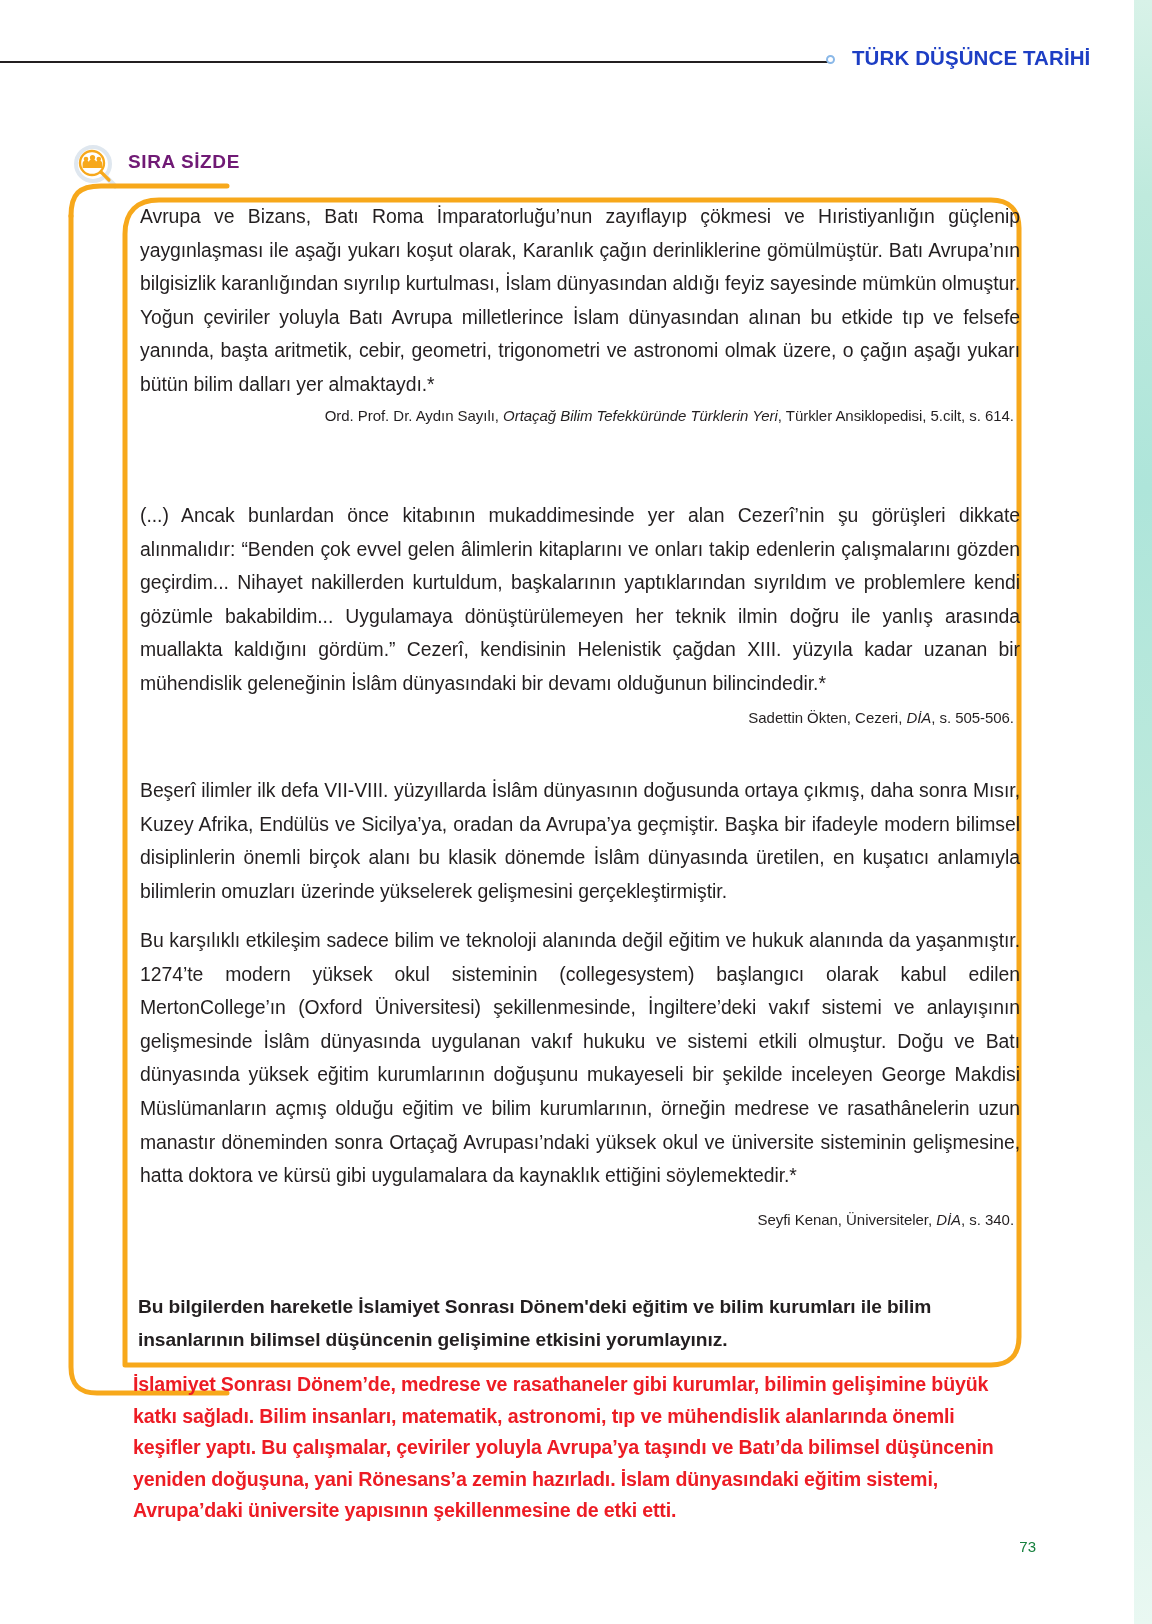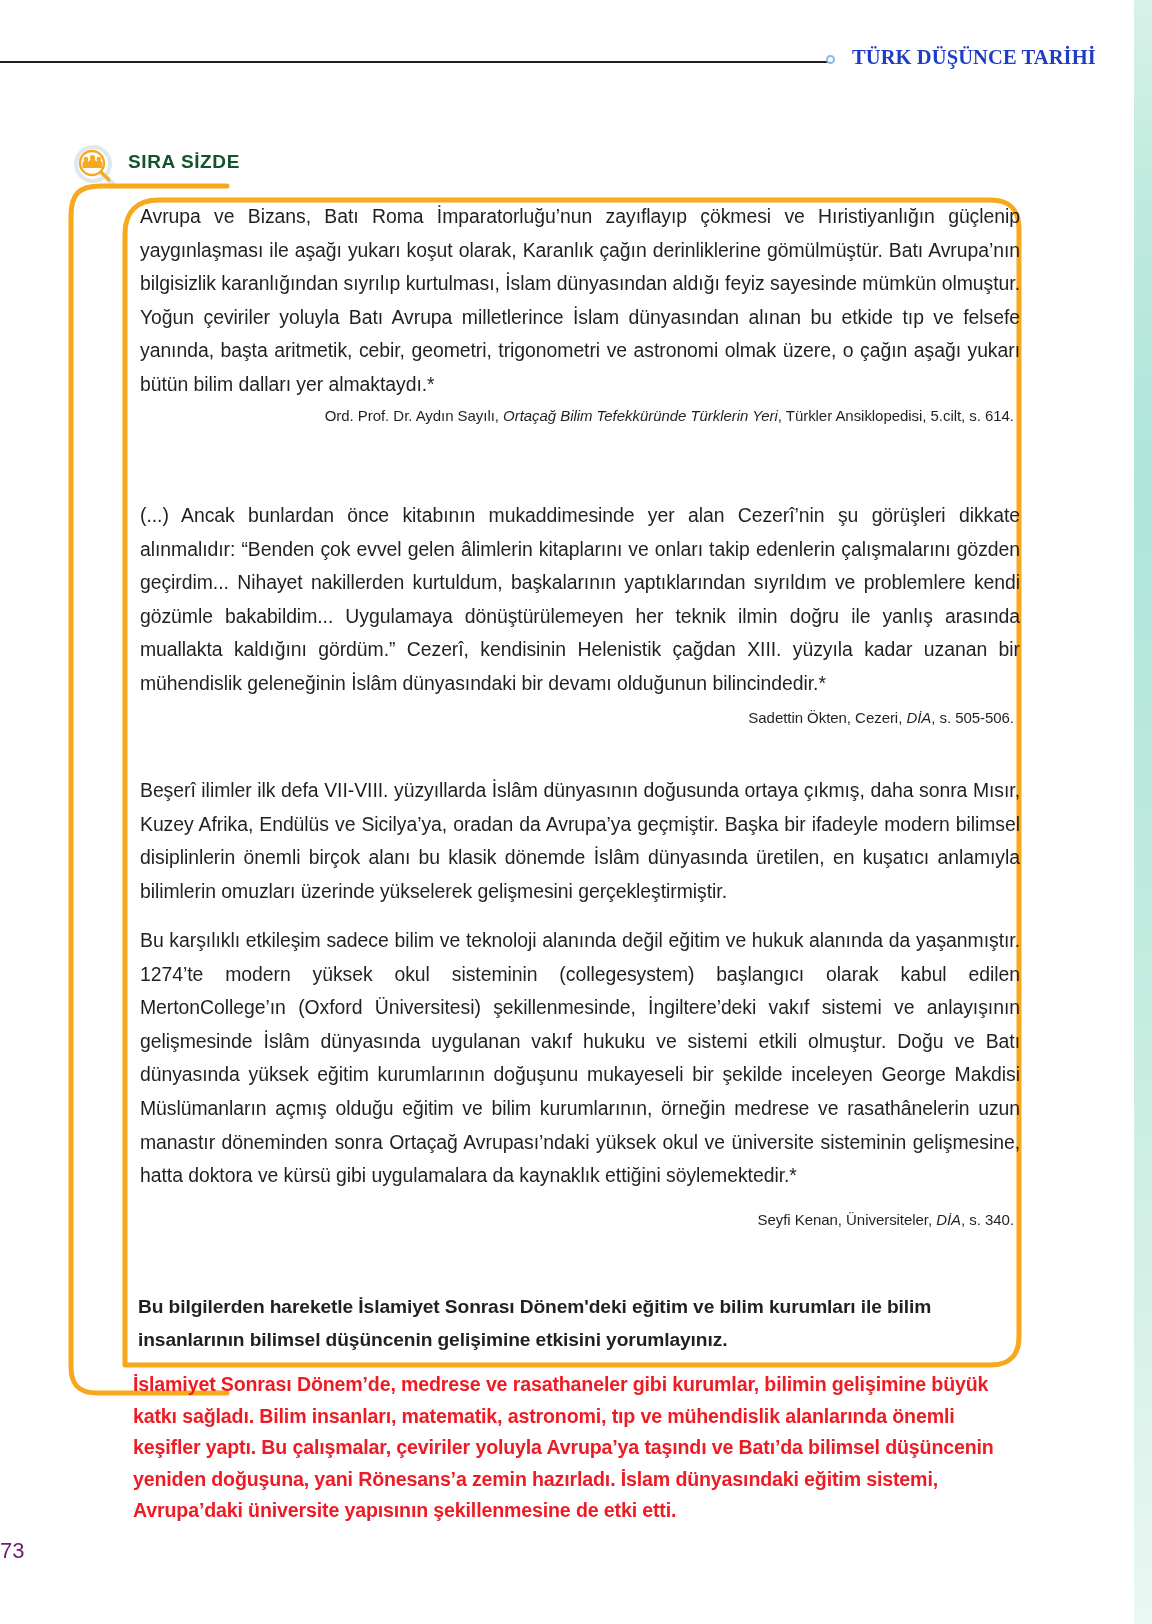--- a/index.html
+++ b/index.html
@@ -61,21 +61,20 @@
   }
   .header-title {
     position: absolute;
     top: 0px;
     left: 852px;
     font-size: 20.5px;
     font-weight: bold;
     letter-spacing: 0.1px;
     color: #1d3ec4;
     white-space: nowrap;
-    font-family: Liberation Serif, serif;
   }
 
   
   .sira-badge {
     position: absolute;
     top: 142px;
     left: 72px;
     width: 320px;
     height: 52px;
   }
@@ -86,21 +85,21 @@
     width: 48px;
     height: 46px;
   }
   .sira-label {
     position: absolute;
     top: 9px;
     left: 56px;
     font-size: 19px;
     font-weight: bold;
     letter-spacing: 0.6px;
-    color: #14532d;
+    color: #701a75;
     white-space: nowrap;
   }
 
   
   .frame {
     position: absolute;
     top: 172px;
     left: 57px;
     width: 972px;
     height: 1225px;
@@ -148,23 +147,23 @@
   .b-p4   { position: absolute; top: 916px;  left: 132px; width: 896px; }
   .b-c3   { position: absolute; top: 1211px; left: 132px; width: 882px; }
   .b-q    { position: absolute; top: 1290px; left: 138px; width: 880px; }
   .b-a    { position: absolute; top: 1357px; left: 121px; width: 900px; }
 
   .page-number {
     position: absolute;
     top: 1538px;
     left: 0;
     width: 1036px;
-    text-align: left;
-    font-size: 22px;
-    color: #701a75;
+    text-align: right;
+    font-size: 15px;
+    color: #15803d;
   }
 </style>
 </head>
 <body>
 
 <div class="edge-strip"></div>
 
 <div class="page-header">
   <div class="header-rule"></div>
   <div class="header-dot"></div>

